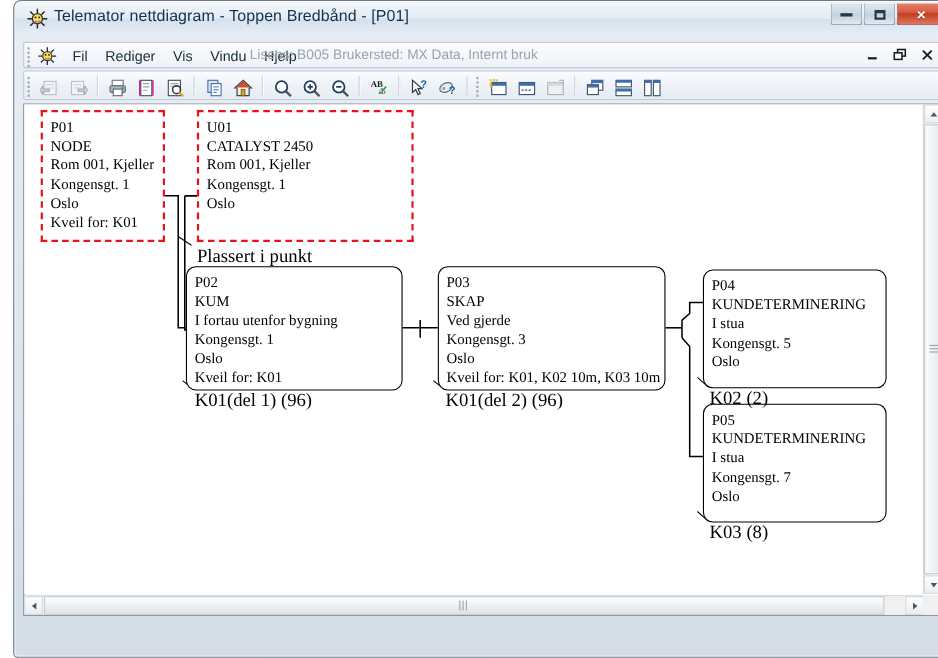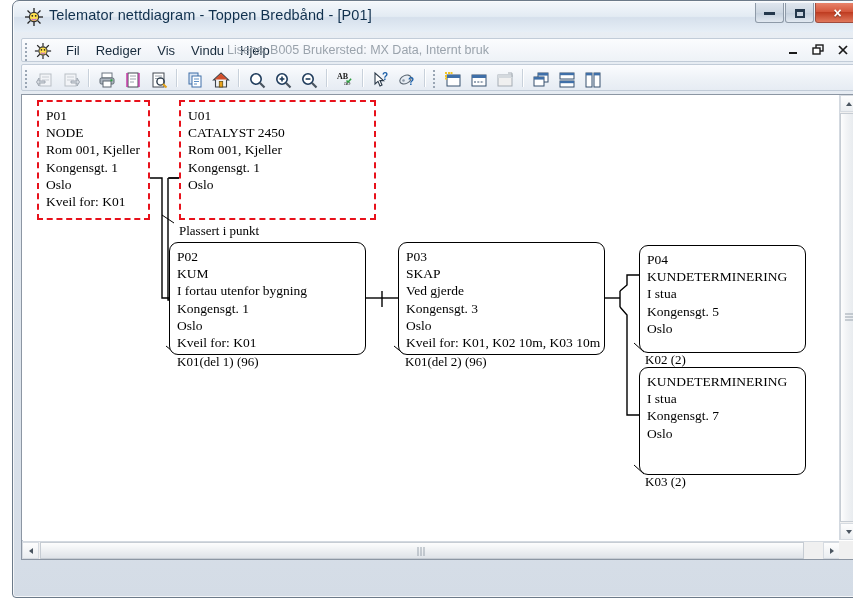--- a/index.html
+++ b/index.html
@@ -236,21 +236,21 @@
   .node.solid {
     border: 1.5px solid #000000;
     border-radius: 9px;
   }
   .node .hdr { font-weight: normal; }
 
   
   .clabel {
     position: absolute;
     font-family: "Liberation Serif", serif;
-    font-size: 13px;
+    font-size: 17px;
     color: #000000;
     white-space: nowrap;
   }
   .svg-links {
     position: absolute;
     left: 0; top: 0;
     width: 818px; height: 445px;
     pointer-events: none;
   }
 
@@ -694,31 +694,32 @@
 
       <div class="node solid" style="left:617px; top:150px; width:167px; height:108px;">
         <div class="hdr">P04</div>
         <div>KUNDETERMINERING</div>
         <div>I stua</div>
         <div>Kongensgt. 5</div>
         <div>Oslo</div>
       </div>
 
       <div class="node solid" style="left:617px; top:272px; width:167px; height:108px;">
+        <div class="hdr">P05</div>
         <div>KUNDETERMINERING</div>
         <div>I stua</div>
         <div>Kongensgt. 7</div>
         <div>Oslo</div>
       </div>
 
       <div class="clabel" style="left:157px; top:128px;">Plassert i punkt</div>
       <div class="clabel" style="left:155px; top:259px;">K01(del 1) (96)</div>
       <div class="clabel" style="left:383px; top:259px;">K01(del 2) (96)</div>
       <div class="clabel" style="left:623px; top:257px;">K02 (2)</div>
-      <div class="clabel" style="left:623px; top:379px;">K03 (2)</div>
+      <div class="clabel" style="left:623px; top:379px;">K03 (8)</div>
     </div>
 
     <div class="vscroll">
       <div class="sb-arrow" style="left:0; top:0;">
         <svg width="8" height="8" viewBox="0 0 8 8">
             <path d="M4 2 L7 6 L1 6 Z" fill="#4a5560"></path>
           </svg>
       </div>
       <div class="sb-thumb" style="left:0; top:18px; width:17px; height:409px;">
         <div class="sb-grip-v" style="position:absolute; left:4px; top:50%; transform:translateY(-50%);">

